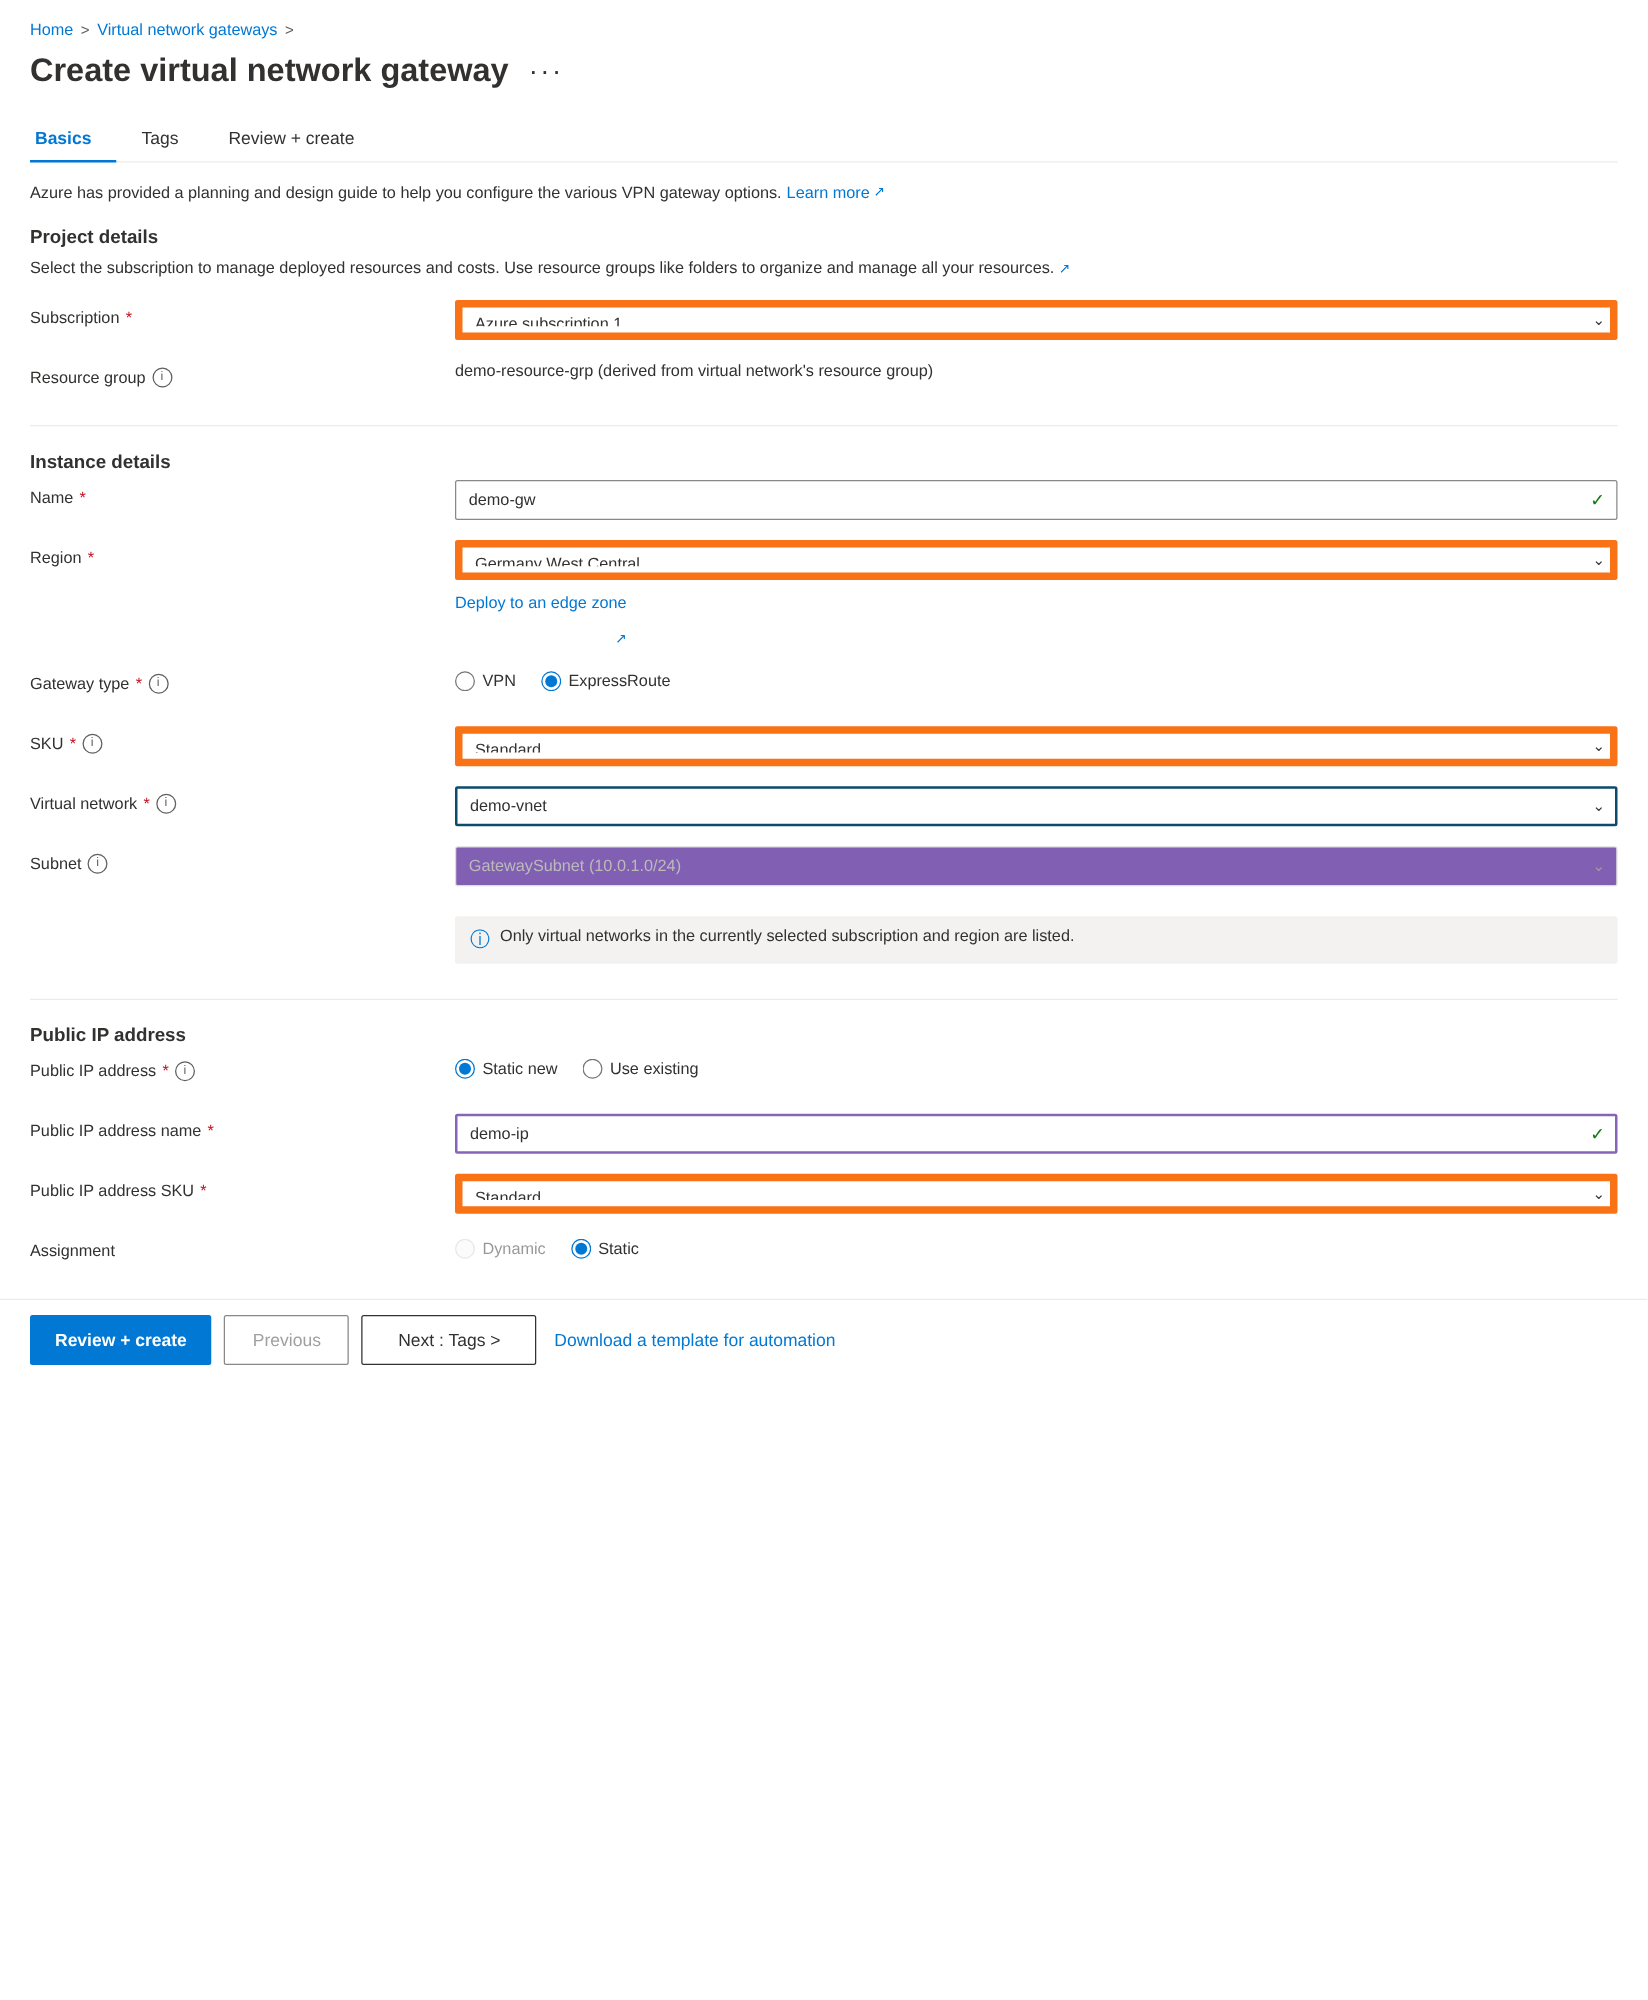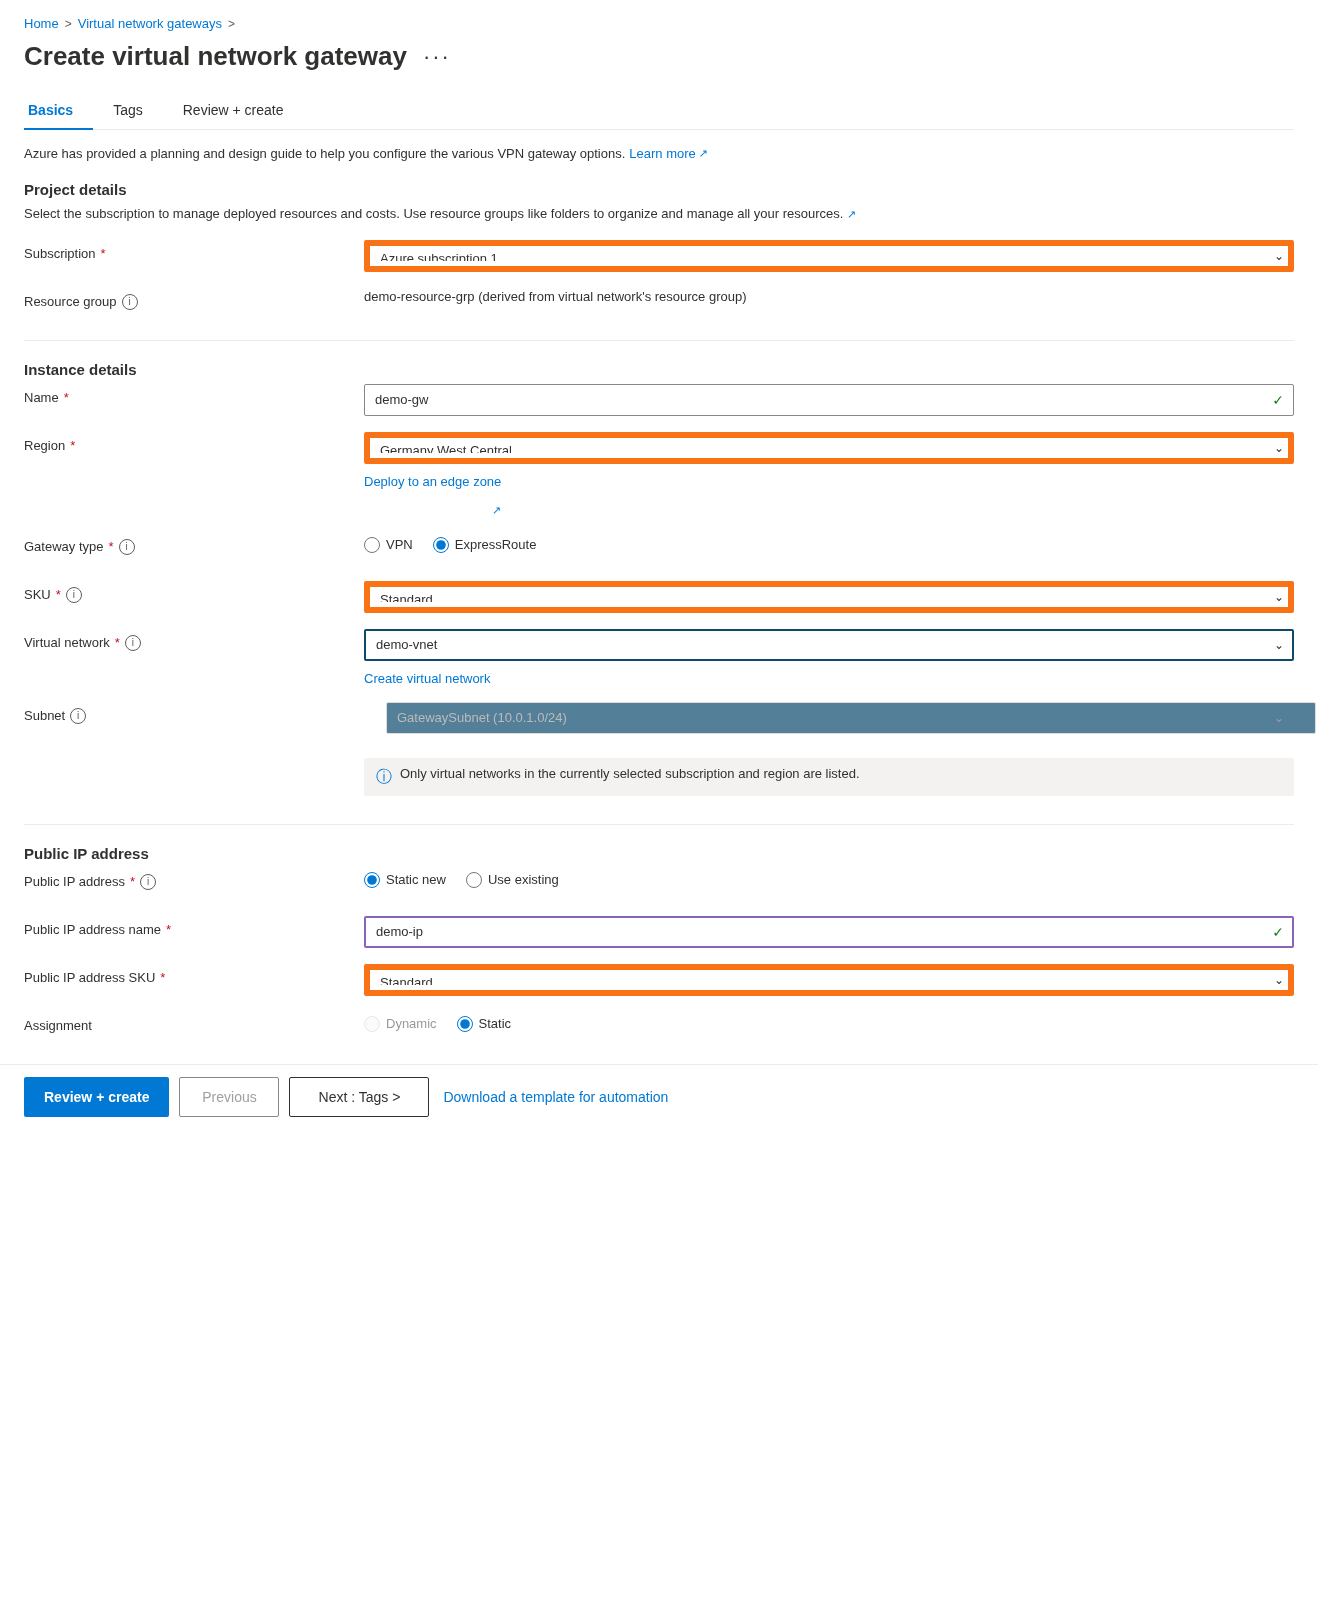--- a/index.html
+++ b/index.html
@@ -258,24 +258,23 @@
       width: 100%;
     }
     .subnet-select select {
       width: 100%;
       padding: 5px 36px 5px 10px;
       border: 1px solid #d2d0ce;
       border-radius: 2px;
       font-size: 13px;
       color: #a19f9d;
       appearance: none;
-      background: #0c4a6e;
+      background: #4c1d95;
       cursor: not-allowed;
       height: 32px;
-      margin-left: 22px;
     }
     .subnet-select .chevron-icon {
       color: #a19f9d;
     }
     .bottom-bar {
       position: sticky;
       bottom: 0;
       left: 0;
       right: 0;
       background: #fff;
@@ -484,25 +483,20 @@
         <span class="required-star">*</span>
         <span class="info-circle">i</span>
       </div>
       <div class="form-control-wrap">
         <div class="select-wrapper active-border">
           <select>
             <option>demo-vnet</option>
           </select>
           <span class="chevron-icon">⌄</span>
         </div>
-        <div style="margin-top:6px;">
-          <a class="link-below">
-            <span>Create virtual network</span>
-          </a>
-        </div>
       </div>
     </div>
 
     <div class="form-row">
       <div class="form-label">
         <span>Subnet</span>
         <span class="info-circle">i</span>
       </div>
       <div class="form-control-wrap">
         <div class="select-wrapper subnet-select">

